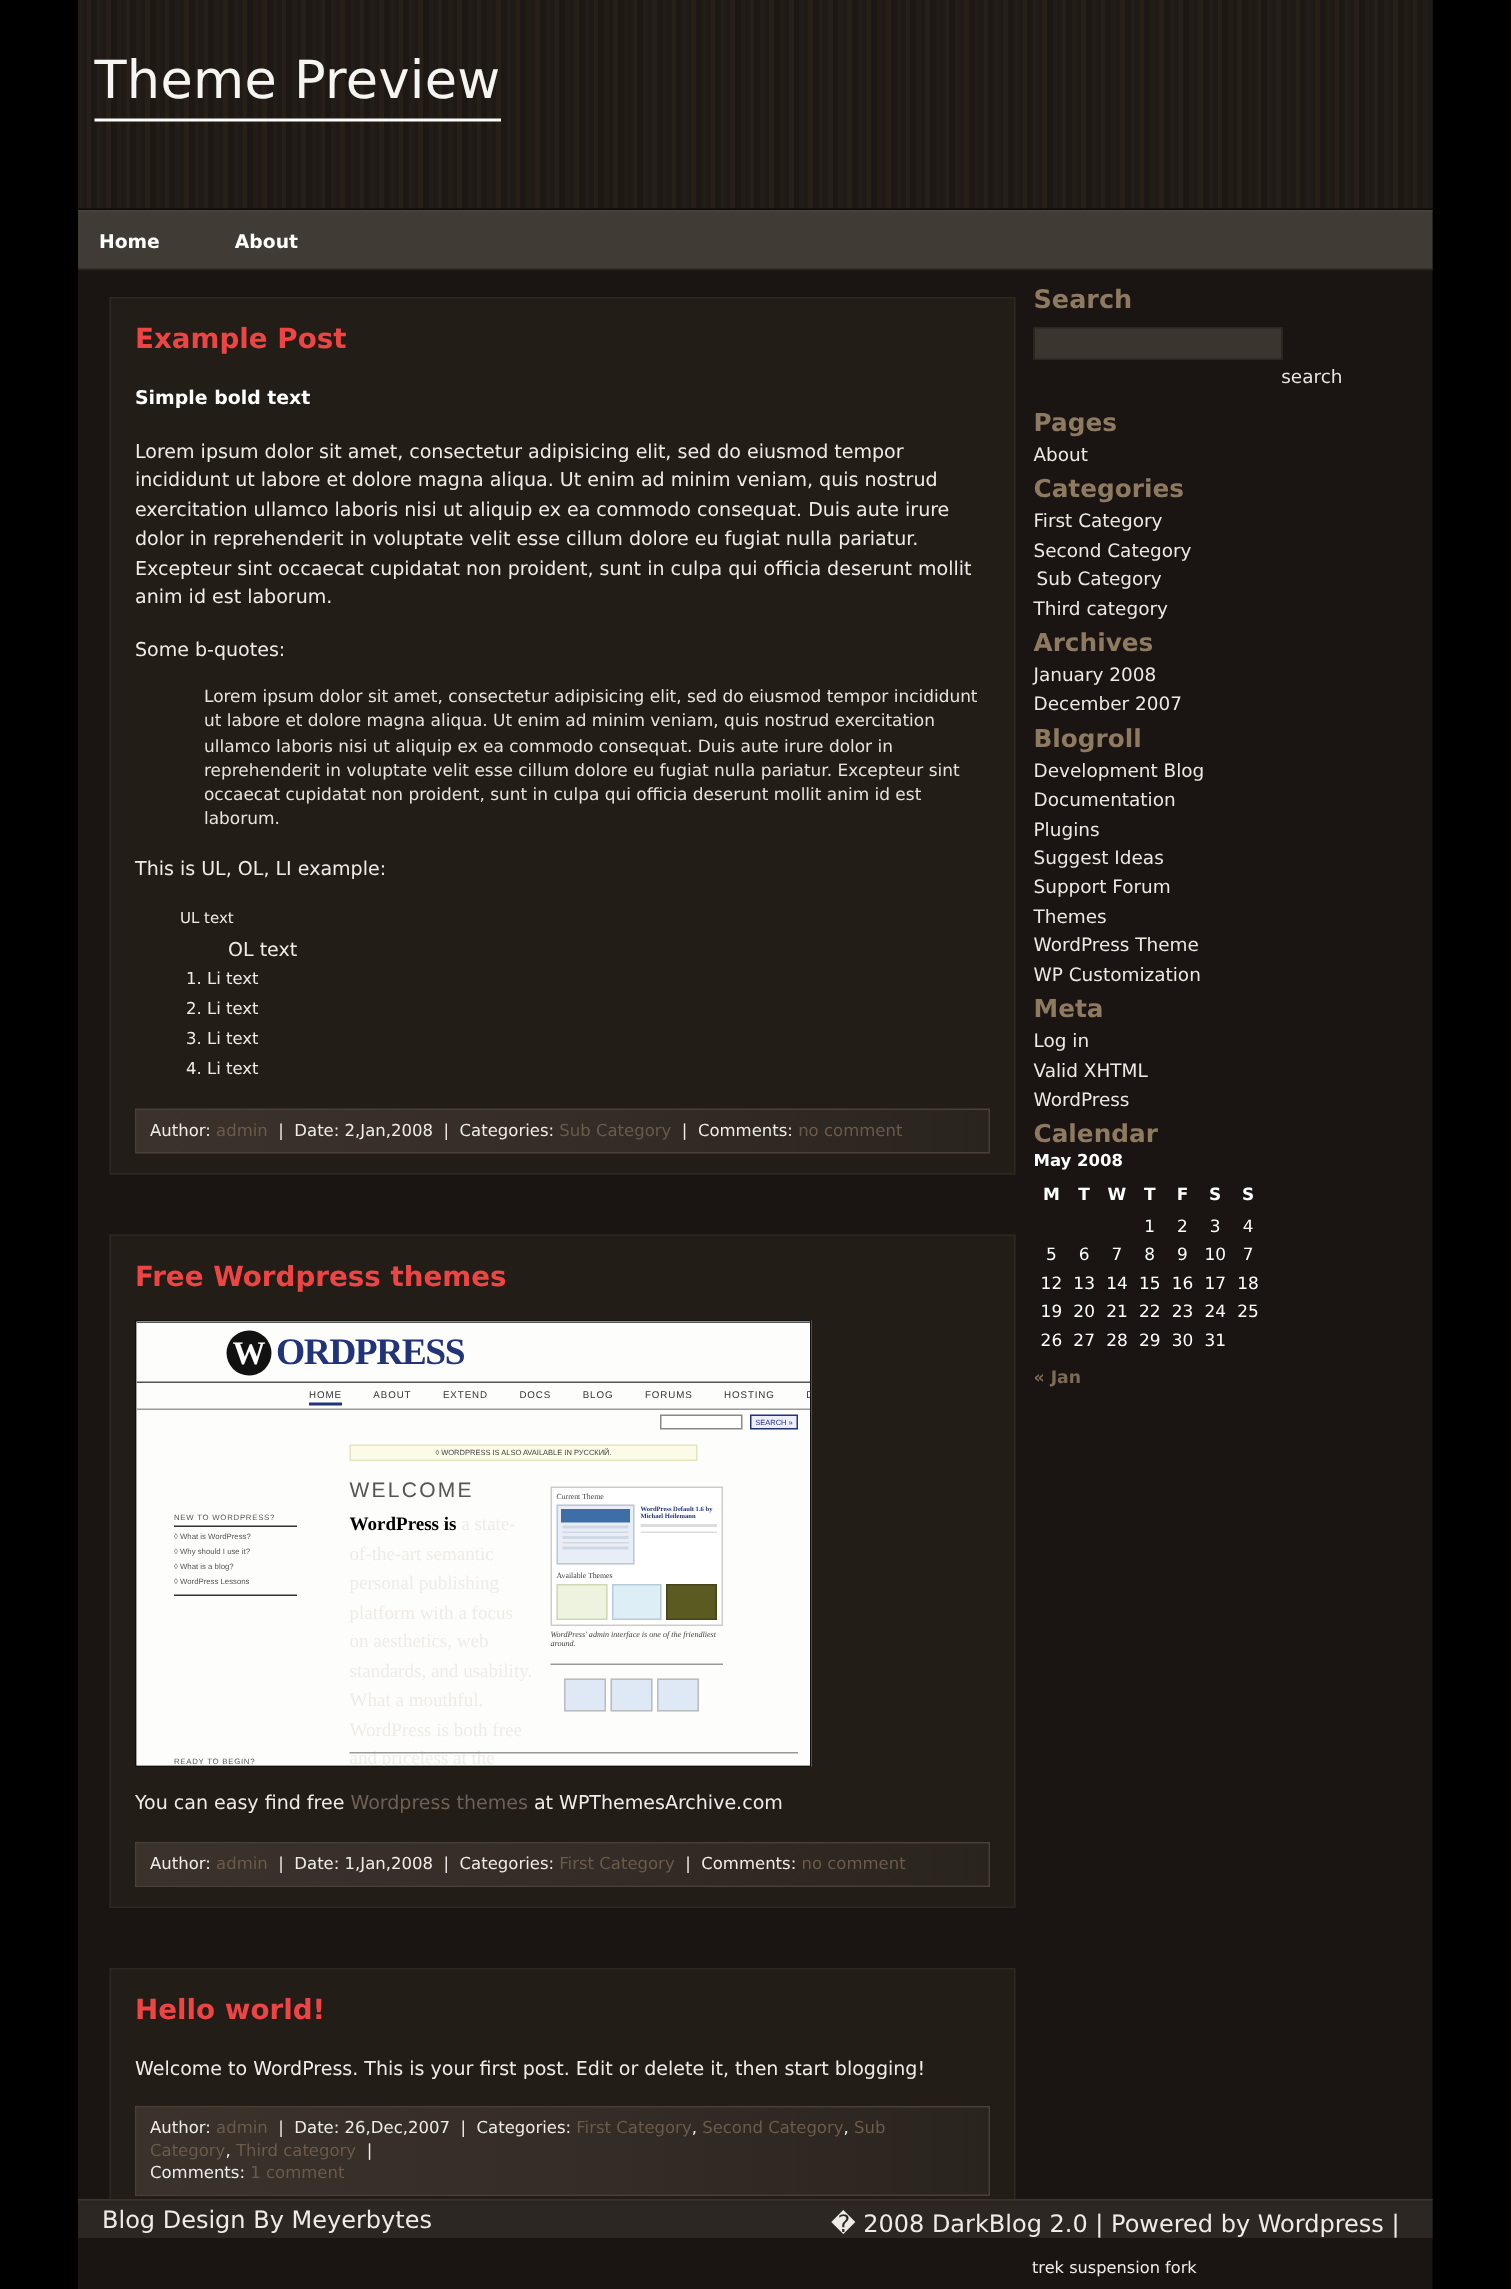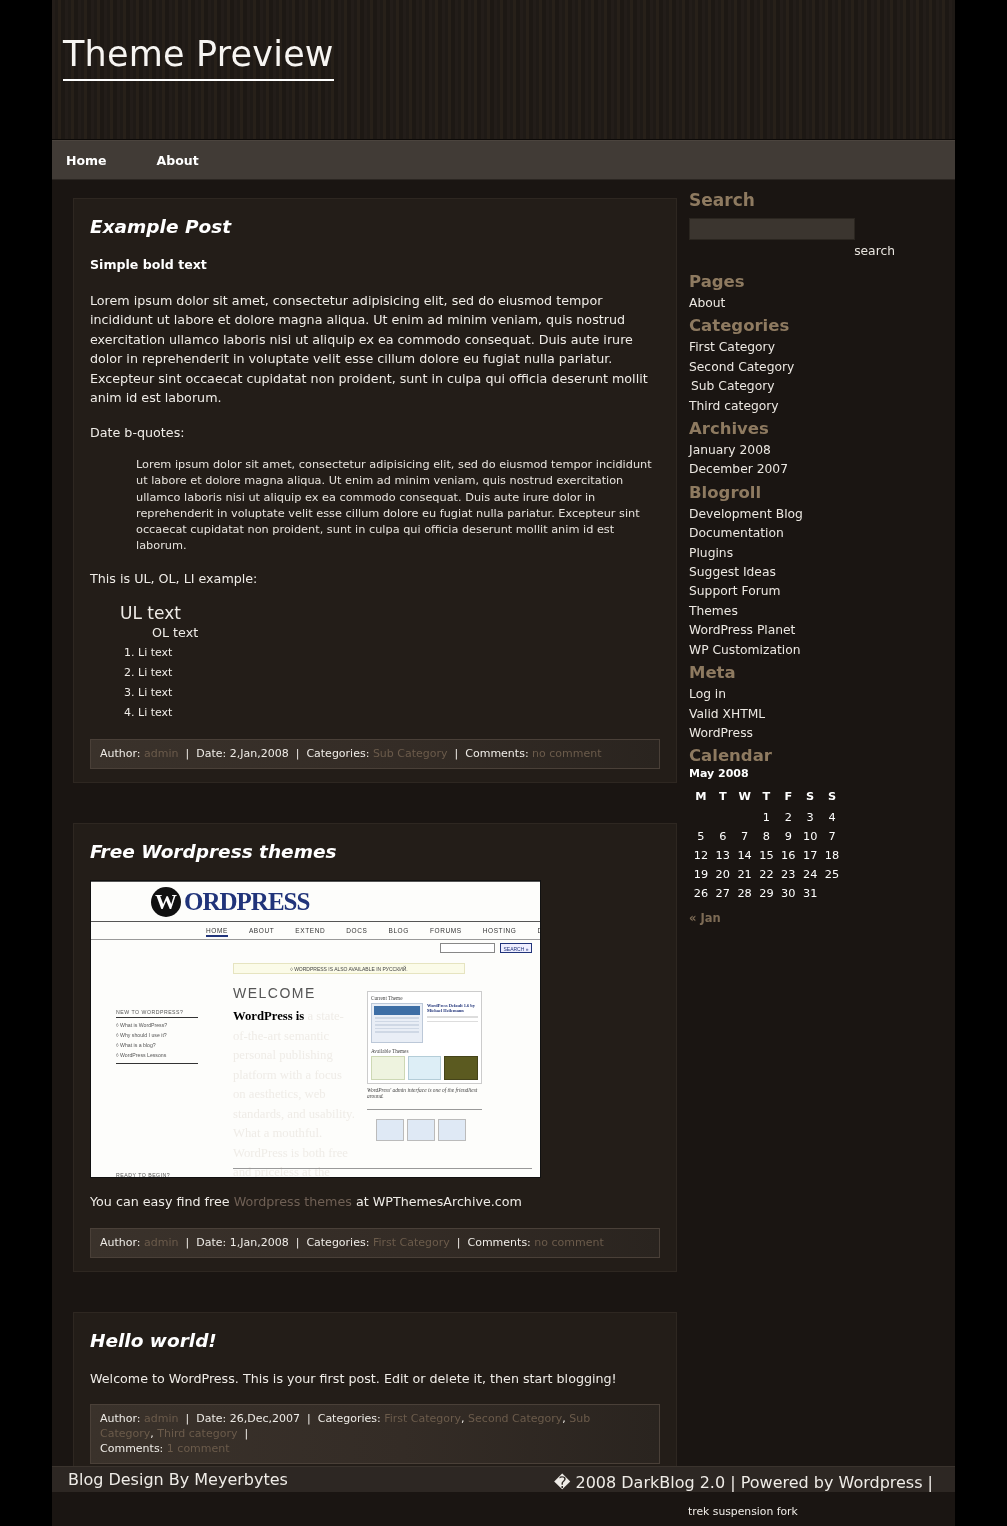--- a/index.html
+++ b/index.html
@@ -56,35 +56,34 @@
   
   .post {
     background:#231d18;
     border:1px solid #2e2721;
     margin-bottom:40px;
     padding:14px 16px 13px 16px;
     position:relative;
   }
   .post h2 {
     margin:3px 0 18px 0;
-    font-size:18.5px; font-weight:bold; color:#ffffff;
+    font-size:18.5px; font-weight:bold; color:#ef4444;
     font-family:"DejaVu Sans", sans-serif;
-    font-style:italic;
   }
   .post p {
     margin:0 0 15px 0;
     font-size:12.7px; line-height:19.5px; color:#efece7;
   }
   .post p.bold { font-weight:bold; color:#ffffff; font-size:12.6px; margin-bottom:16px;}
   blockquote {
     margin:0 0 14px 46px;
     font-size:11.3px; line-height:16.3px; color:#e7e3dd;
   }
   ul.demo { margin:4px 0 0 30px; padding:0; list-style:none; }
-  ul.demo > li { font-size:17px; color:#efece7; line-height:20px; }
+  ul.demo > li { font-size:10px; color:#efece7; line-height:20px; }
   ol.demo { margin:0 0 0 30px; padding:0 0 0 18px; }
   ol.demo li { font-size:11px; color:#efece7; line-height:20px; }
   .olhead { margin-left:30px; font-size:12.7px; color:#efece7; line-height:20px; }
 
   .meta {
     margin-top:16px;
     background:linear-gradient(to right,#3a322b 0%, #342c26 55%, #2a241f 100%);
     border:1px solid #4a4038;
     padding:6px 9px 7px 9px;
     font-size:11px; color:#efece7; line-height:15px;
@@ -213,21 +212,21 @@
   </div>
 
   <div class="wrap">
 
     <div class="content">
 
       <div class="post">
         <h2>Example Post</h2>
         <p class="bold">Simple bold text</p>
         <p>Lorem ipsum dolor sit amet, consectetur adipisicing elit, sed do eiusmod tempor incididunt ut labore et dolore magna aliqua. Ut enim ad minim veniam, quis nostrud exercitation ullamco laboris nisi ut aliquip ex ea commodo consequat. Duis aute irure dolor in reprehenderit in voluptate velit esse cillum dolore eu fugiat nulla pariatur. Excepteur sint occaecat cupidatat non proident, sunt in culpa qui officia deserunt mollit anim id est laborum.</p>
-        <p>Date b-quotes:</p>
+        <p>Some b-quotes:</p>
         <blockquote>Lorem ipsum dolor sit amet, consectetur adipisicing elit, sed do eiusmod tempor incididunt ut labore et dolore magna aliqua. Ut enim ad minim veniam, quis nostrud exercitation ullamco laboris nisi ut aliquip ex ea commodo consequat. Duis aute irure dolor in reprehenderit in voluptate velit esse cillum dolore eu fugiat nulla pariatur. Excepteur sint occaecat cupidatat non proident, sunt in culpa qui officia deserunt mollit anim id est laborum.</blockquote>
         <p>This is UL, OL, LI example:</p>
         <ul class="demo">
           <li>UL text</li>
         </ul>
         <div class="olhead" style="margin-left:62px;">OL text</div>
         <ol class="demo">
           <li>Li text</li>
           <li>Li text</li>
           <li>Li text</li>
@@ -393,21 +392,21 @@
       </ul>
 
       <div class="sb-h">Blogroll</div>
       <ul class="sb-list">
         <li><a href="#">Development Blog</a></li>
         <li><a href="#">Documentation</a></li>
         <li><a href="#">Plugins</a></li>
         <li><a href="#">Suggest Ideas</a></li>
         <li><a href="#">Support Forum</a></li>
         <li><a href="#">Themes</a></li>
-        <li><a href="#">WordPress Planet</a></li>
+        <li><a href="#">WordPress Theme</a></li>
         <li><a href="#">WP Customization</a></li>
       </ul>
 
       <div class="sb-h">Meta</div>
       <ul class="sb-list">
         <li><a href="#">Log in</a></li>
         <li><a href="#">Valid XHTML</a></li>
         <li><a href="#">WordPress</a></li>
       </ul>
 

